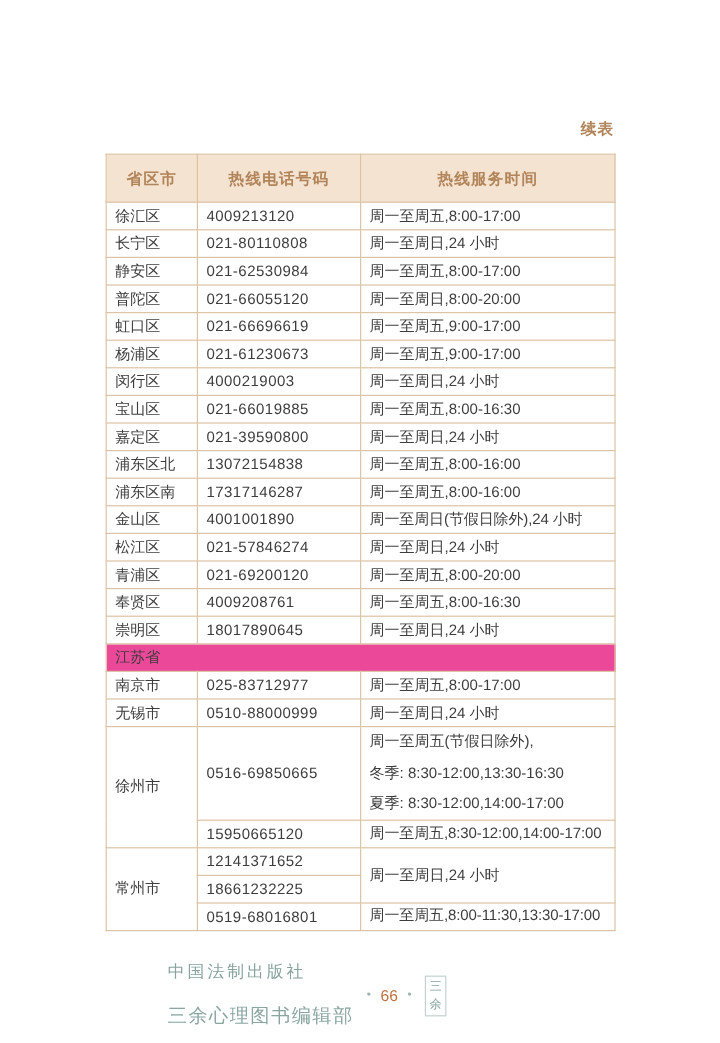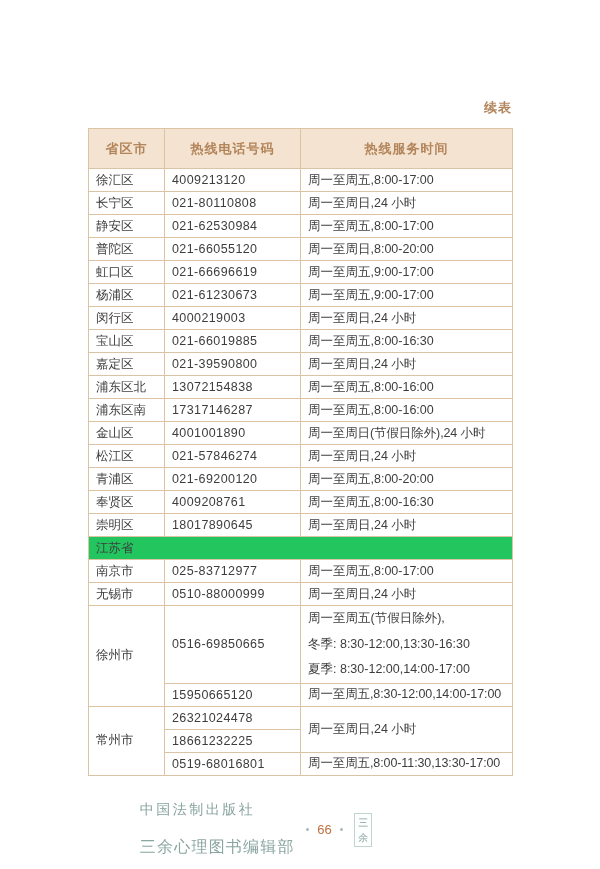--- a/index.html
+++ b/index.html
@@ -45,21 +45,21 @@
     color: #3d3d3d;
     padding: 0 7px;
     text-align: left;
   }
   td.region {
     color: #c7a682;
     font-size: 13px;
     margin-left: 34px;
   }
   td.section {
-    background: #22c55e;
+    background: #ec4899;
     color: #c7a682;
     font-size: 13px;
   }
   td.phone { letter-spacing: 0.4px; }
   td.time { }
   td.multiline {
     white-space: pre-line;
     line-height: 25.5px;
     padding-top: 1px; padding-bottom: 1px;
     font-size: 12px;
@@ -229,21 +229,21 @@
         <td class="time multiline">周一至周五(节假日除外),
 冬季: 8:30-12:00,13:30-16:30
 夏季: 8:30-12:00,14:00-17:00</td>
       </tr>
       <tr>
         <td class="phone">15950665120</td>
         <td class="time tight">周一至周五,8:30-12:00,14:00-17:00</td>
       </tr>
       <tr>
         <td class="region" rowspan="3">常州市</td>
-        <td class="phone">26321024478</td>
+        <td class="phone">12141371652</td>
         <td class="time" rowspan="2">周一至周日,24 小时</td>
       </tr>
       <tr>
         <td class="phone">18661232225</td>
       </tr>
       <tr>
         <td class="phone">0519-68016801</td>
         <td class="time tight">周一至周五,8:00-11:30,13:30-17:00</td>
       </tr>
     </tbody>

